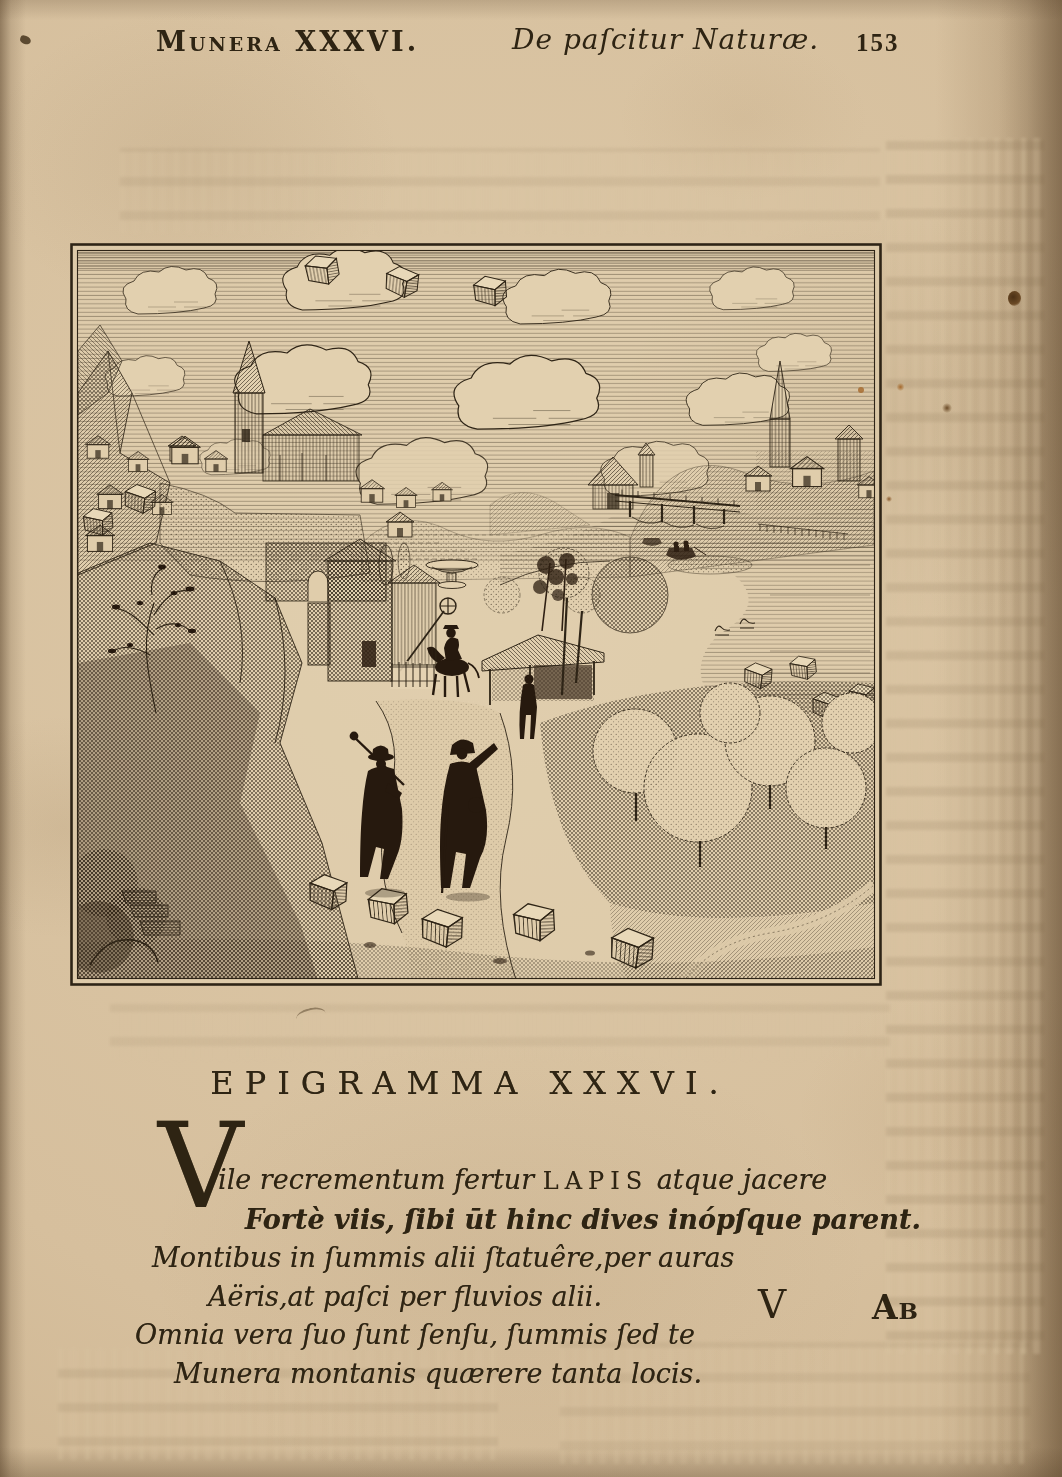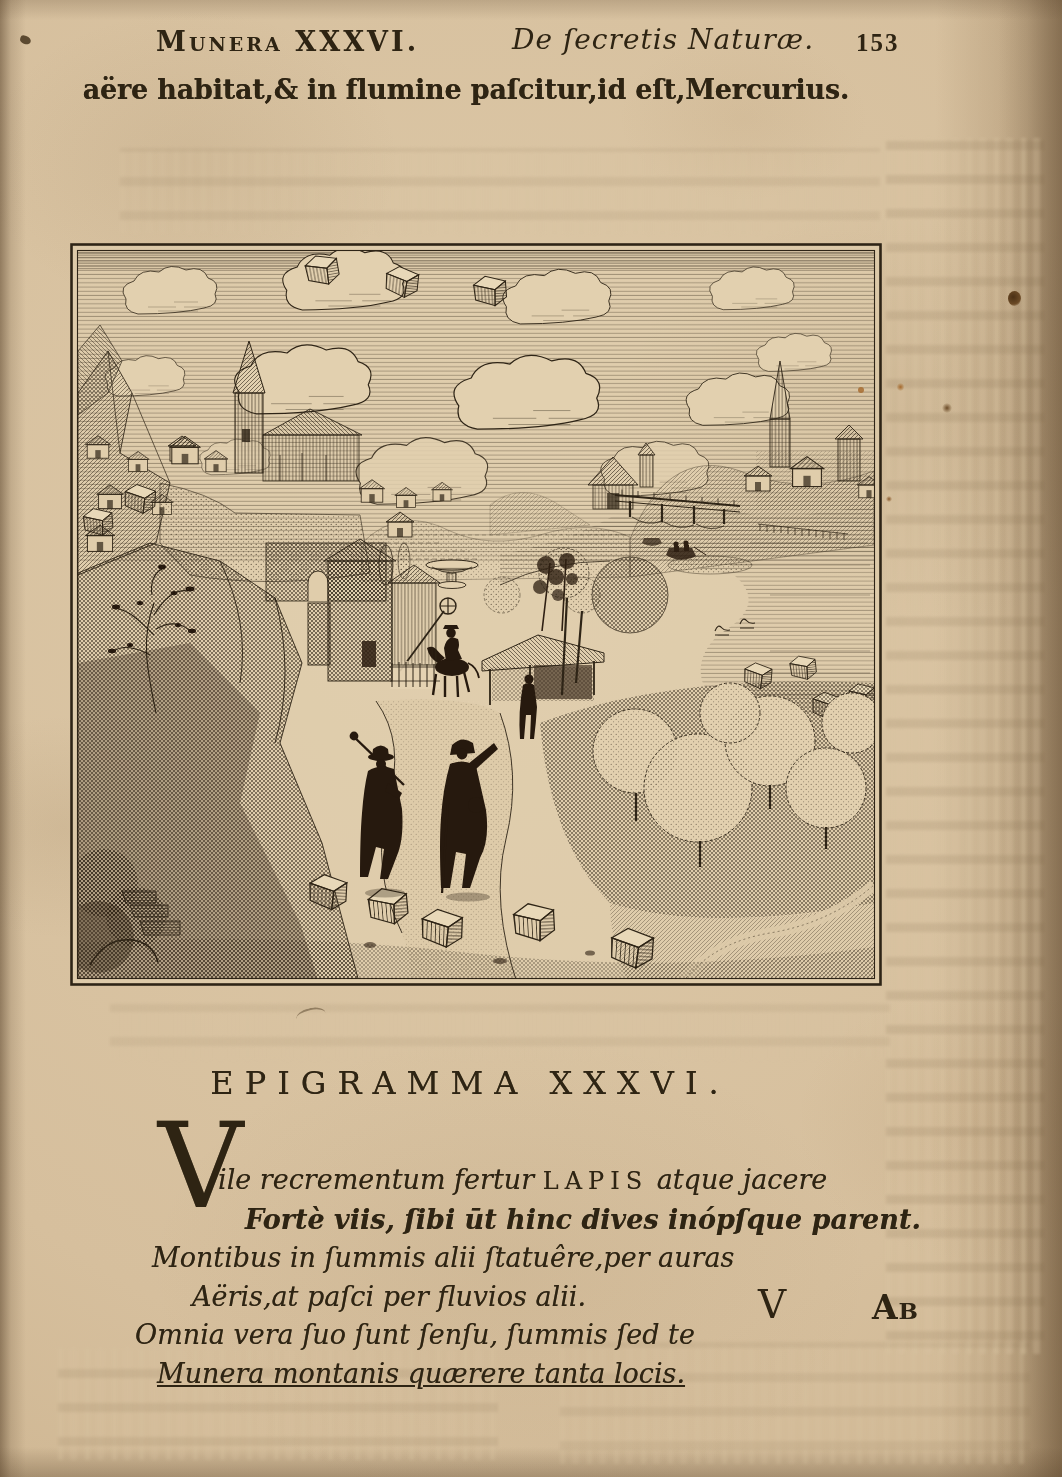--- a/index.html
+++ b/index.html
@@ -56,23 +56,23 @@
     font-size:32px;letter-spacing:11px;white-space:nowrap;text-shadow:0 0 .4px rgba(46,36,19,.6);}
 
   .verse{position:absolute;left:128px;top:1122px;width:780px;
     font-style:italic;font-size:27px;line-height:38.6px;white-space:nowrap;
     text-shadow:0 0 .4px rgba(46,36,19,.55);}
   .dropcap{position:absolute;left:30px;top:-4px;font-style:normal;font-size:118px;line-height:96px;font-weight:500;}
   .vl{position:relative;}
   .vl1{margin-left:90px;margin-top:39px;}
   .vl2{margin-left:117px;font-weight:bold;}
   .vl3{margin-left:24px;}
-  .vl4{margin-left:64px;}
+  .vl4{margin-left:80px;}
   .vl5{margin-left:7px;}
-  .vl6{margin-left:29px;text-decoration:underline;}
+  .vl6{margin-left:46px;}
   .lapis{font-style:normal;text-transform:uppercase;letter-spacing:6px;font-size:24px;}
 
   .sig{position:absolute;left:758px;top:1282px;font-size:39px;font-weight:500;}
   .catch{position:absolute;left:872px;top:1288px;font-size:33px;font-variant:small-caps;font-weight:700;letter-spacing:1px;}
 </style>
 </head>
 <body>
 
 <div class="page">
 
@@ -83,25 +83,24 @@
   <div class="layer edge-b"></div>
   <div class="layer edge-t"></div>
 
   <div class="bt bt-right"></div>
   <div class="bt bt-top"></div>
   <div class="bt bt-mid"></div>
   <div class="bt bt-bl"></div>
   <div class="bt bt-br"></div>
 
   <span class="header-item h-emblem">Munera XXXVI.</span>
-  <span class="header-item h-section">De ſecretis Naturæ.</span>
+  <span class="header-item h-section">De paſcitur Naturæ.</span>
   <span class="header-item h-page">153</span>
 
   <div class="motto">
-    <div>aëre habitat,&amp; in flumine paſcitur,id eſt,Mercurius.</div>
   </div>
 
   <svg class="engraving" role="img" viewBox="0 0 812 743" xmlns="http://www.w3.org/2000/svg" aria-label="Engraved landscape emblem: three cubic stones float among clouds in the sky above a river valley; travellers climb a hillside path strewn with cubic stones past a horseman, a signpost and an open hut; villages with church spires lie left and right, a bridge and boats cross the river, swans swim and more cubes drift on the water; a dark rocky cliff with bushes fills the left foreground and leafy trees the right.">
     <defs>
       <pattern id="ph" width="4.2" height="4.2" patternUnits="userSpaceOnUse">
           <path d="M0,2 H4.2" stroke="#2e2416" stroke-width="0.65"></path>
         </pattern>
       <pattern id="ph2" width="3" height="2.7" patternUnits="userSpaceOnUse">
           <path d="M0,1.3 H3" stroke="#2e2416" stroke-width="0.6"></path>
         </pattern>

